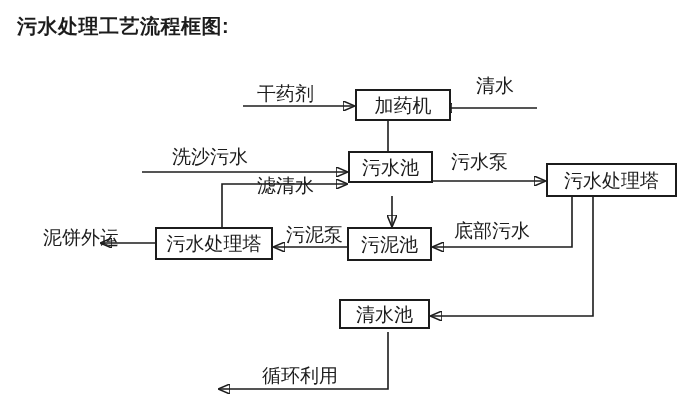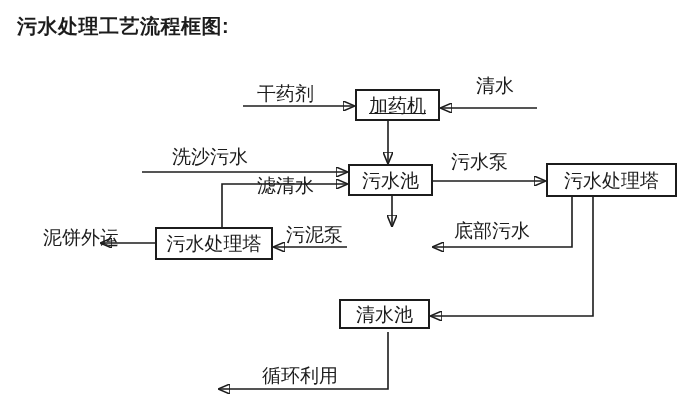--- a/index.html
+++ b/index.html
@@ -44,22 +44,22 @@
     white-space: nowrap;
     line-height: 1;
   }
   .flow-label {
     position: absolute;
     font-size: 19px;
     white-space: nowrap;
     line-height: 1;
   }
   
-  .n-dosing        { left: 355px; top:  89px; width:  85px; height: 32px; text-decoration: underline; }
-  .n-sewage-pool   { left: 348px; top: 164px; width:  85px; height: 32px; }
+  .n-dosing        { left: 355px; top:  89px; width:  96px; height: 32px; }
+  .n-sewage-pool   { left: 348px; top: 151px; width:  85px; height: 32px; }
   .n-tower         { left: 546px; top: 163px; width: 131px; height: 34px; }
   .n-sludge-pool   { left: 347px; top: 227px; width:  85px; height: 34px; }
   .n-belt-press    { left: 155px; top: 227px; width: 118px; height: 33px; }
   .n-clear-pool    { left: 339px; top: 299px; width:  91px; height: 30px; }
   
   .l-dry-chemical  { left: 257px; top:  84px; }
   .l-clear-water   { left: 476px; top:  76px; }
   .l-sand-washing  { left: 172px; top: 147px; }
   .l-sewage-pump   { left: 451px; top: 152px; }
   .l-filtered      { left: 257px; top: 176px; }
@@ -103,20 +103,21 @@
     <path d="M155,243 L101,243" marker-end="url(#ah)"></path>
 
     <path d="M593,197 L593,316 L431,316" marker-end="url(#ah)"></path>
 
     <path d="M388,332 L388,389 L219,389" marker-end="url(#ah)"></path>
   </svg>
 
   <div class="node n-dosing">加药机</div>
   <div class="node n-sewage-pool">污水池</div>
   <div class="node n-tower">污水处理塔</div>
+  <div class="node n-sludge-pool">污泥池</div>
   <div class="node n-belt-press">污水处理塔</div>
   <div class="node n-clear-pool">清水池</div>
 
   <div class="flow-label l-dry-chemical">干药剂</div>
   <div class="flow-label l-clear-water">清水</div>
   <div class="flow-label l-sand-washing">洗沙污水</div>
   <div class="flow-label l-sewage-pump">污水泵</div>
   <div class="flow-label l-filtered">滤清水</div>
   <div class="flow-label l-sludge-pump">污泥泵</div>
   <div class="flow-label l-bottom-sewage">底部污水</div>

